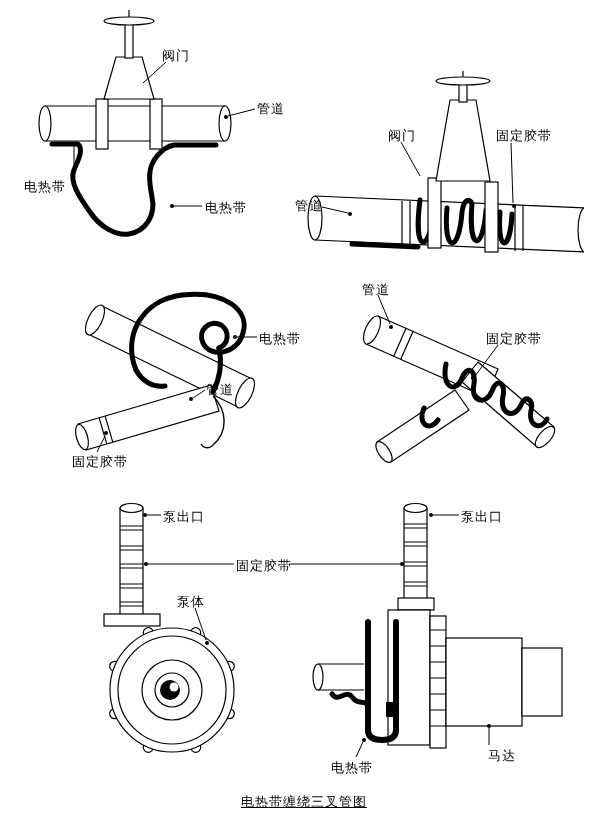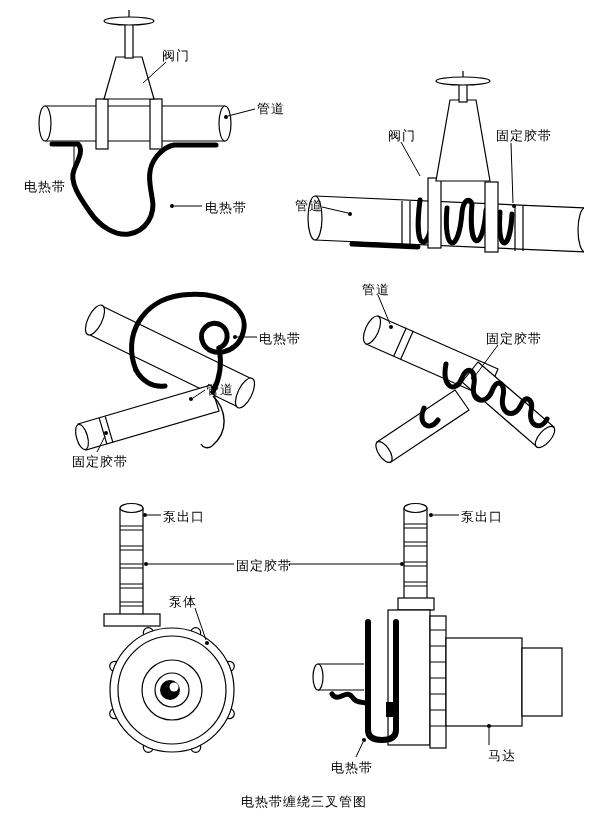--- a/index.html
+++ b/index.html
@@ -1,21 +1,21 @@
 <!DOCTYPE html>
 <html><head>
 <meta charset="utf-8">
 <style>
   html,body { margin:0; padding:0; background:#ffffff; }
   #stage { position:relative; width:584px; height:826px; background:#ffffff; overflow:hidden;
            font-family:"Liberation Sans", sans-serif; }
   #stage svg { position:absolute; left:0; top:0; }
   .label { position:absolute; font-size:13px; color:#000; white-space:nowrap; letter-spacing:1px; }
   .caption { position:absolute; top:793px; left:0; width:608px; text-align:center;
-             font-size:13px; color:#000; letter-spacing:1px; }
+             font-size:13px; color:#000; letter-spacing:1px;text-decoration:underline; }
   svg .ol    { fill:#ffffff; stroke:#000000; stroke-width:1.2; }
   svg .ln    { fill:none;    stroke:#000000; stroke-width:1.2; }
   svg .cable { fill:none;    stroke:#000000; stroke-width:5; stroke-linecap:round; stroke-linejoin:round; }
   svg .c6    { stroke-width:6; }
   svg .thin  { fill:none;    stroke:#000000; stroke-width:1.4; }
   svg .leader{ fill:none;    stroke:#000000; stroke-width:1; }
   svg .dot   { fill:#000000; stroke:none; }
   svg .fillb { fill:#000000; stroke:none; }
 </style>
 </head>
@@ -168,20 +168,20 @@
 
   <div class="label" style="left:259px; top:330px">电热带</div>
   <div class="label" style="left:206px; top:381px">管道</div>
   <div class="label" style="left:72px;  top:453px">固定胶带</div>
 
   <div class="label" style="left:362px; top:281px">管道</div>
   <div class="label" style="left:486px; top:330px">固定胶带</div>
 
   <div class="label" style="left:163px; top:508px">泵出口</div>
   <div class="label" style="left:236px; top:557px">固定胶带</div>
-  <div class="label" style="left:169px; top:593px">泵体</div>
+  <div class="label" style="left:177px; top:593px">泵体</div>
 
   <div class="label" style="left:461px; top:508px">泵出口</div>
   <div class="label" style="left:331px; top:759px">电热带</div>
   <div class="label" style="left:488px; top:747px">马达</div>
 
   <div class="caption">电热带缠绕三叉管图</div>
 </div>
 
 </body></html>

